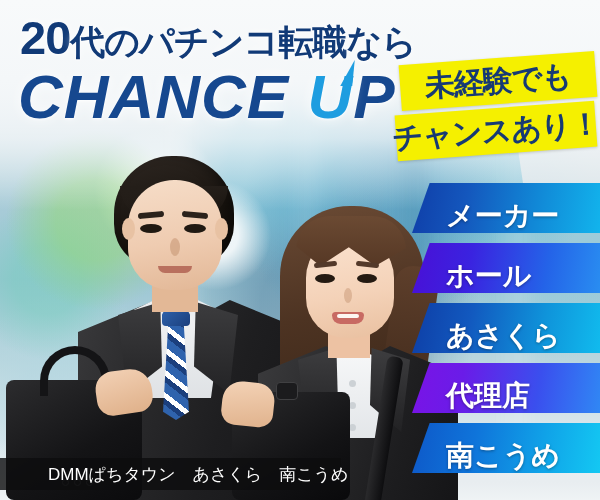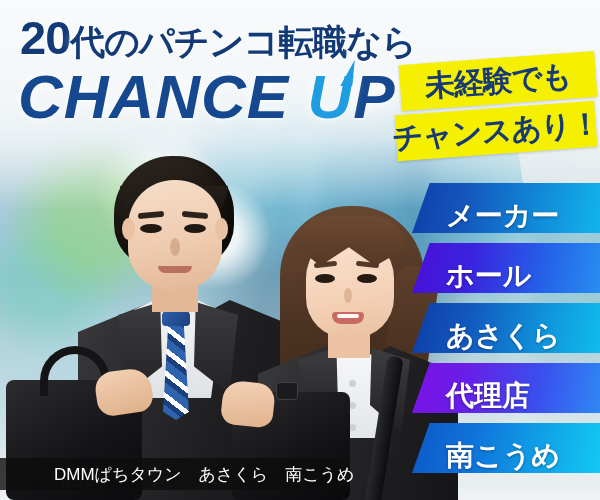--- a/index.html
+++ b/index.html
@@ -281,21 +281,21 @@
   .cta-3 { background:linear-gradient(100deg,#0e3ea6 0%, #1259bf 30%, #0f93da 66%, #11c0f0 100%); }
   .cta-4 { background:linear-gradient(100deg,#7a13e6 0%, #6a1ce8 26%, #3a4fee 64%, #2f8ef5 100%); }
   .cta-5 { background:linear-gradient(100deg,#0e58c8 0%, #0f74da 32%, #10a2e8 66%, #14cdf4 100%); }
   .cta-label { position:relative; z-index:2;margin-top:15px; }
 
   
   .caption-strip {
     position:absolute; left:0; bottom:10px;
     width:341px; height:32px;
     background:rgba(12,12,14,.80);
-    display:flex; align-items:center;padding-left:6px;
+    display:flex; align-items:center;
   }
   .caption-text {
     color:#ffffff; font-size:17px; font-weight:normal;
     padding-left:48px; white-space:nowrap;
     letter-spacing:0px;
   }
 </style>
 </head>
 <body>
 

